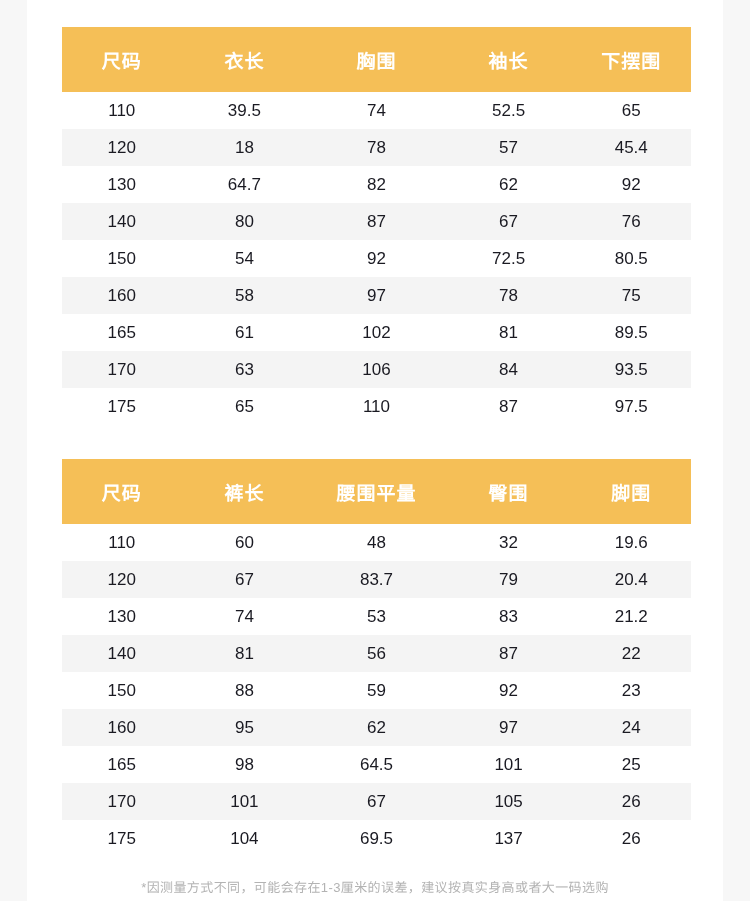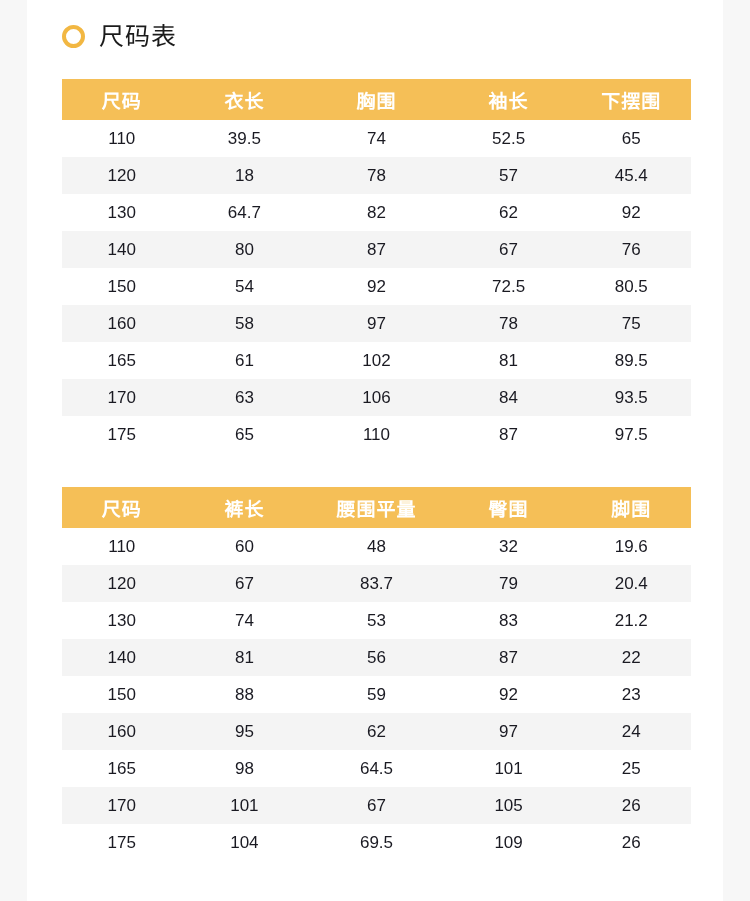--- a/index.html
+++ b/index.html
@@ -75,21 +75,21 @@
   .size-table.second { margin-top: 34px; }
 
   .size-table thead th {
     background: #f5bf57;
     color: #ffffff;
     font-size: 19px;
     font-weight: 700;
     height: 41px;
     letter-spacing: 1px;
     text-align: center;
-    padding: 0;
+    padding: 12px;
     border: none;
   }
   .size-table tbody td {
     height: 37px;
     text-align: center;
     font-size: 17px;
     color: #1a1a22;
     font-weight: 400;
     padding: 0;
     border: none;
@@ -117,24 +117,20 @@
     font-family: "Liberation Sans", "DejaVu Sans", sans-serif;
   }
 </style>
 </head>
 <body>
 
 <div class="page">
   <div class="panel">
     <div class="inner">
 
-      <div class="title-row">
-        <span class="ring-icon"></span>
-        <span class="title-text">尺码表</span>
-      </div>
 
       <table class="size-table first">
         <colgroup>
           <col class="col-a">
             <col class="col-b">
             <col class="col-c">
             <col class="col-d">
             <col class="col-e">
         </colgroup>
         <thead>
@@ -284,22 +280,23 @@
             <td>170</td>
             <td>101</td>
             <td>67</td>
             <td>105</td>
             <td>26</td>
           </tr>
           <tr>
             <td>175</td>
             <td>104</td>
             <td>69.5</td>
-            <td>109</td>
+            <td>137</td>
             <td>26</td>
           </tr>
         </tbody>
       </table>
 
+      <div class="footnote">*因测量方式不同，可能会存在1-3厘米的误差，建议按真实身高或者大一码选购</div>
 
     </div>
   </div>
 </div>
 
 </body></html>

